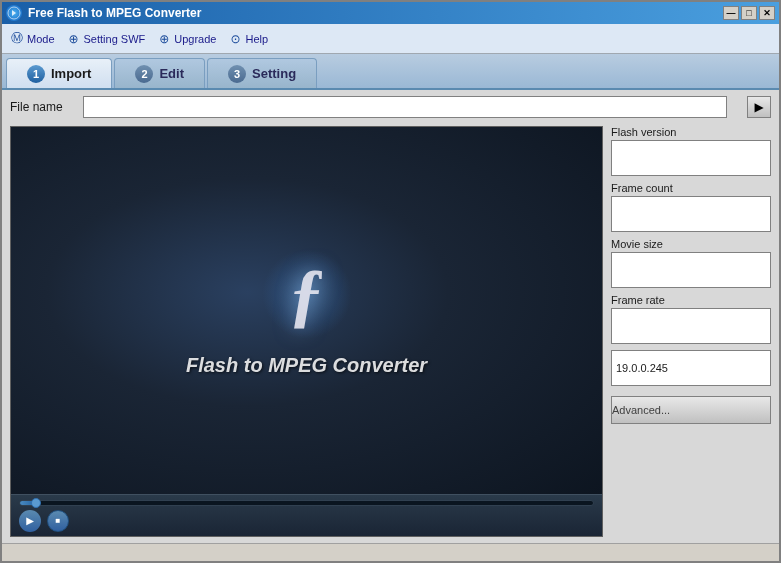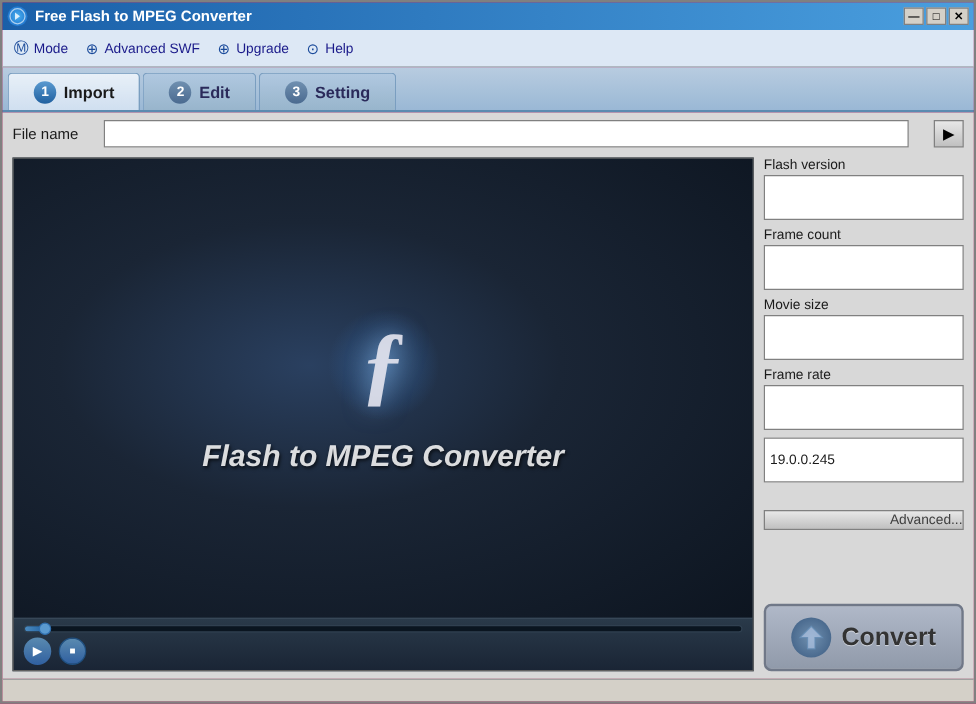--- a/index.html
+++ b/index.html
@@ -241,21 +241,21 @@
       font-style: italic;
       font-weight: bold;
       font-family: Georgia, serif;
       position: relative;
       z-index: 1;
       text-shadow: 0 0 20px rgba(150,200,255,0.5);
     }
 
     .video-title {
       color: rgba(255,255,255,0.85);
-      font-size: 24px;
+      font-size: 20px;
       font-style: italic;
       font-weight: bold;
       margin-top: 10px;
       text-shadow: 1px 1px 3px rgba(0,0,0,0.7);
     }
 
     .video-controls {
       height: 42px;
       background: linear-gradient(to bottom, #2a3a4a, #1a2535);
       border-top: 1px solid #405060;
@@ -347,30 +347,30 @@
     .info-input {
       height: 36px;
       background: white;
       border: 1px solid #808080;
       padding: 2px 4px;
       font-size: 11px;
       color: #1a1a1a;
     }
 
     .advanced-btn {
-      height: 16px;
+      height: 28px;
       background: linear-gradient(to bottom, #e8e8e8, #c0c0c0);
       border: 1px solid #808080;
       font-size: 11px;
       cursor: pointer;
       color: #404040;
       display: flex;
       align-items: center;
-      justify-content: flex-end;
-      margin-top: 16px;
+      justify-content: flex-start;
+      margin-top: 4px;
     }
 
     .convert-btn {
       margin-top: auto;
       height: 54px;
       background: linear-gradient(to bottom, #b0b8c8, #909aaa);
       border: 2px solid #707888;
       border-radius: 6px;
       display: flex;
       align-items: center;
@@ -428,21 +428,21 @@
     </div>
   </div>
 
   <div class="toolbar">
     <div class="toolbar-btn">
       <span class="toolbar-icon">Ⓜ</span>
       <span>Mode</span>
     </div>
     <div class="toolbar-btn">
       <span class="toolbar-icon">⊕</span>
-      <span>Advanced SWF</span>
+      <span>Setting SWF</span>
     </div>
     <div class="toolbar-btn">
       <span class="toolbar-icon">⊕</span>
       <span>Upgrade</span>
     </div>
     <div class="toolbar-btn">
       <span class="toolbar-icon">⊙</span>
       <span>Help</span>
     </div>
   </div>
@@ -515,28 +515,20 @@
           <span class="info-label">Frame rate</span>
           <input class="info-input" type="text" value="" style="">
         </div>
         <div class="info-group">
           <input class="info-input" type="text" value="19.0.0.245" style="">
         </div>
         <div class="advanced-btn">
           <span>Advanced...</span>
         </div>
 
-        <div class="convert-btn" style="margin-top: auto;">
-          <div class="convert-icon">
-            <svg width="22" height="22" viewBox="0 0 22 22">
-              <polygon points="11,2 20,11 14,11 14,20 8,20 8,11 2,11" fill="rgba(180,200,230,0.7)" stroke="rgba(100,140,180,0.8)" stroke-width="1"></polygon>
-            </svg>
-          </div>
-          <span style="font-size:20px; font-weight:bold; color:#333;">Convert</span>
-        </div>
       </div>
     </div>
   </div>
 
   <div class="status-bar">
     <span></span>
   </div>
 </div>
 
 </body></html>

